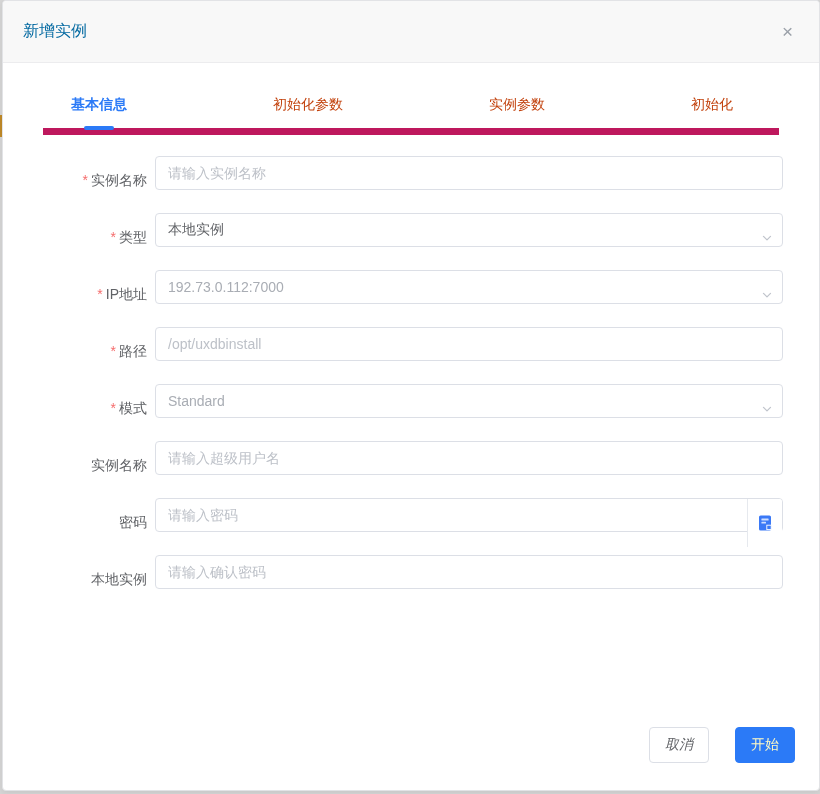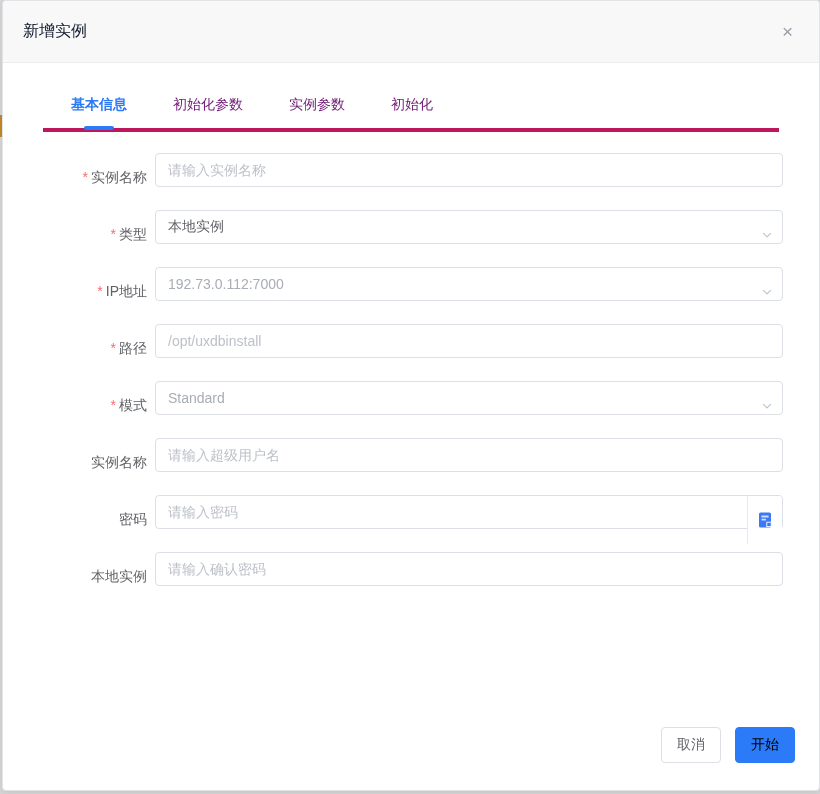--- a/index.html
+++ b/index.html
@@ -17,27 +17,27 @@
   }
   .bg-artifact { position:absolute; left:0; top:115px; width:2px; height:22px; background:#c08a28; }
 
   
   .dialog-header {
     height:62px; flex-shrink:0; background:#f8f8f8; border-bottom:1px solid #ececee;
     border-radius:4px 4px 0 0;
     display:flex; align-items:center; justify-content:space-between;
     padding:0 26px 0 20px; box-sizing:border-box;
   }
-  .dialog-title { font-size:16px; color:#0f172a; }
+  .dialog-title { font-size:16px; color:#0369a1; }
   .close-btn { font-size:19px; color:#9ba1a9; line-height:1; cursor:pointer; user-select:none; }
 
   
   .dialog-body { flex:1; padding-top:33px; min-height:0; }
-  .tabs { margin:0 40px; padding-left:28px; border-bottom:4px solid #be185d; display:flex; }
-  .tab { position:relative; margin-right:46px; padding-bottom:14px; font-size:14px; color:#701a75; cursor:pointer; }
+  .tabs { margin:0 40px; padding-left:28px; border-bottom:7px solid #be185d; display:flex;justify-content:space-between; }
+  .tab { position:relative; margin-right:46px; padding-bottom:14px; font-size:14px; color:#c2410c; cursor:pointer; }
   .tab.active { color:#2b7af7; font-weight:bold; }
   .tab-underline { display:none; }
   .tab.active .tab-underline {
     display:block; position:absolute; left:50%; transform:translateX(-50%);
     bottom:-2px; width:30px; height:4px; border-radius:2px; background:#2b7af7;
   }
 
   
   .form { padding:29px 36px 0 40px; }
   .form-row { display:flex; align-items:center; height:34px; margin-bottom:23px; }
@@ -63,22 +63,22 @@
     display:flex; align-items:center; justify-content:center; cursor:pointer;
   }
 
   
   .footer { flex-shrink:0; display:flex; justify-content:flex-end; align-items:center; gap:14px; padding:0 24px 27px 0; }
   .btn {
     height:36px; padding:0 15px; border-radius:4px; font-size:14px;
     display:flex; align-items:center; justify-content:center; cursor:pointer;
     box-sizing:border-box; user-select:none;
   }
-  .btn-cancel { background:#fff; border:1px solid #dcdfe6; color:#606266; }
-  .btn-primary { background:#2b7af7; border:1px solid #2b7af7; color:#000000; }
+  .btn-cancel { background:#fff; border:1px solid #dcdfe6; color:#606266;font-style:italic; }
+  .btn-primary { background:#2b7af7; border:1px solid #2b7af7; color:#fef9c3;margin-left:12px; }
 </style>
 </head>
 <body>
 
 <div class="bg-artifact"></div>
 
 <div class="dialog">
 
   <div class="dialog-header">
     <span class="dialog-title">新增实例</span>

